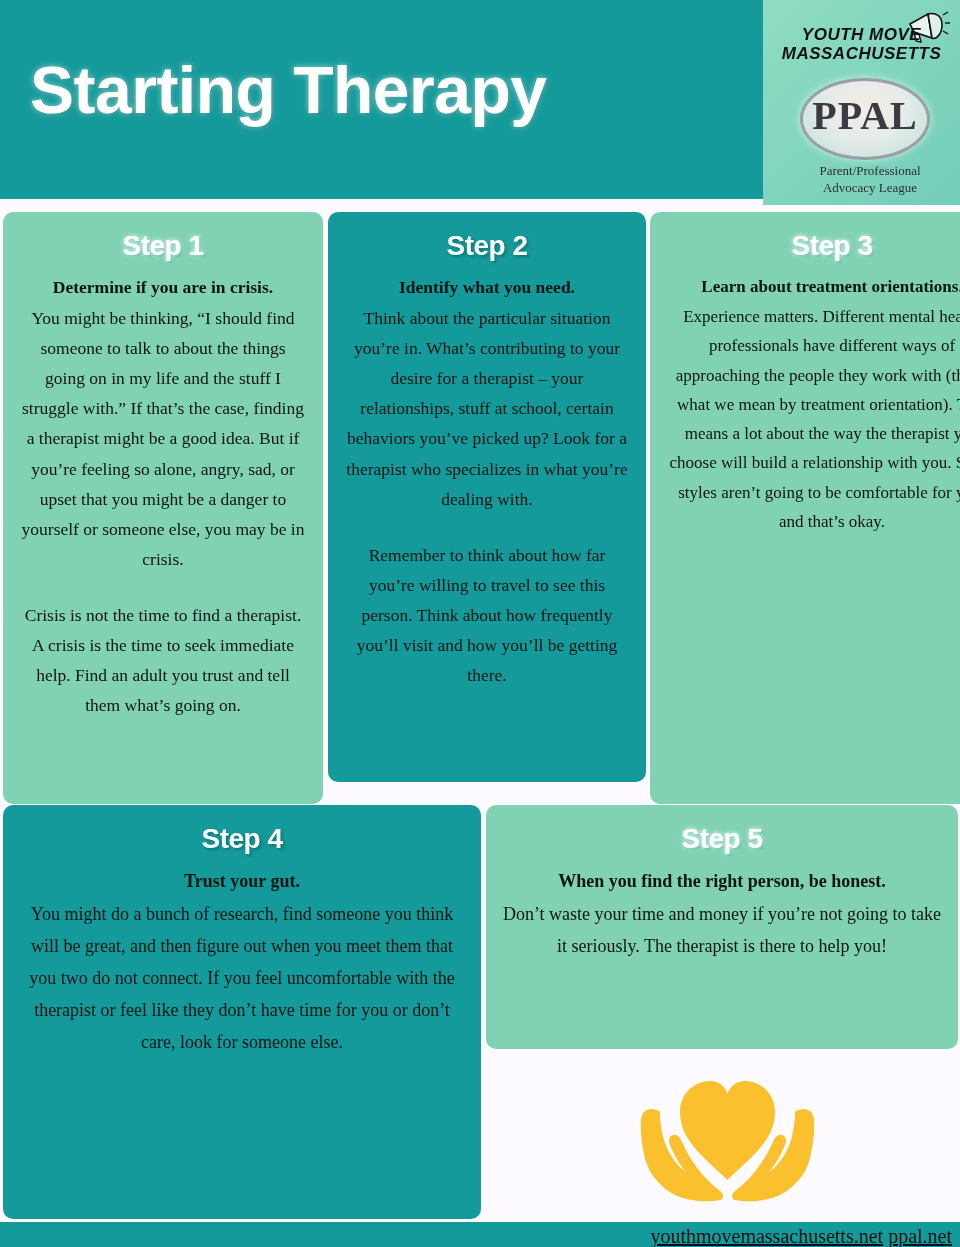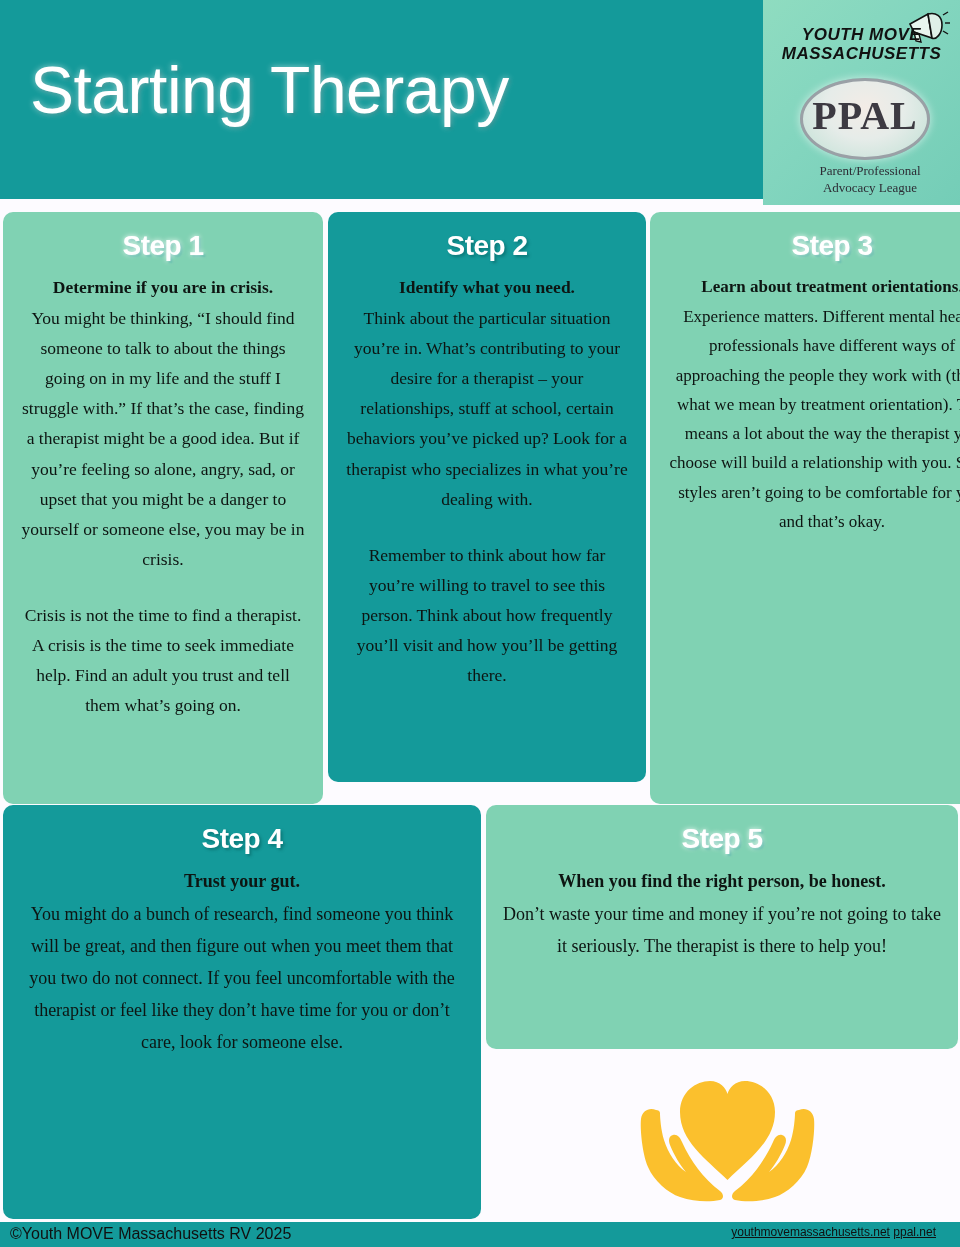--- a/index.html
+++ b/index.html
@@ -28,21 +28,21 @@
     position: absolute;
     left: 0; top: 0;
     width: 763px; height: 199px;
     background: #149a9a;
   }
   #header-title {
     position: absolute;
     left: 30px; top: 52px;
     font-family: "Liberation Sans", sans-serif;
     font-size: 66px;
-    font-weight: 400;
+    font-weight: 700;
     color: #ffffff;
     letter-spacing: -0.5px;
     text-shadow: 0 0 6px rgba(255,255,255,0.55), 2px 2px 3px rgba(0,90,90,0.35);
     white-space: nowrap;
   }
   #logo-panel {
     position: absolute;
     left: 763px; top: 0;
     width: 197px; height: 205px;
     background: linear-gradient(135deg, #8fdcc0 0%, #84d6bf 40%, #74cdb7 100%);
@@ -167,23 +167,23 @@
   #footer-copyright {
     position: absolute;
     left: 10px; top: 3px;
     font-family: "Liberation Sans", sans-serif;
     font-size: 16px;
     color: #101010;
     white-space: nowrap;
   }
   #footer-links {
     position: absolute;
-    right: 24px; top: 3px;
-    font-family: Liberation Sans, sans-serif;
-    font-size: 12px;
+    right: 8px; top: 3px;
+    font-family: Liberation Serif, serif;
+    font-size: 20px;
     color: #101010;
     white-space: nowrap;
   }
   #footer-links a {
     color: #101010;
     text-decoration: underline;
   }
 </style>
 </head>
 <body>
@@ -297,20 +297,19 @@
              C 143 106, 149 96, 153 87
              C 155 82, 158 79, 162 80
              C 166 81, 167 85, 165 90
              C 161 100, 155 110, 149 117
              C 159 110, 167 98, 171 85
              C 174 75, 175 63, 175 58
              C 175 56, 177 55, 179 55 Z" fill="#fbc02d"></path>
   </svg>
 
   <div id="footer">
-    <div id="footer-copyright">©Youth MOVE Massachusetts RV 2025</div>
     <div id="footer-links">
       <a href="#">youthmovemassachusetts.net</a>
       <a href="#">ppal.net</a>
     </div>
   </div>
 
 </div>
 
 </body></html>

